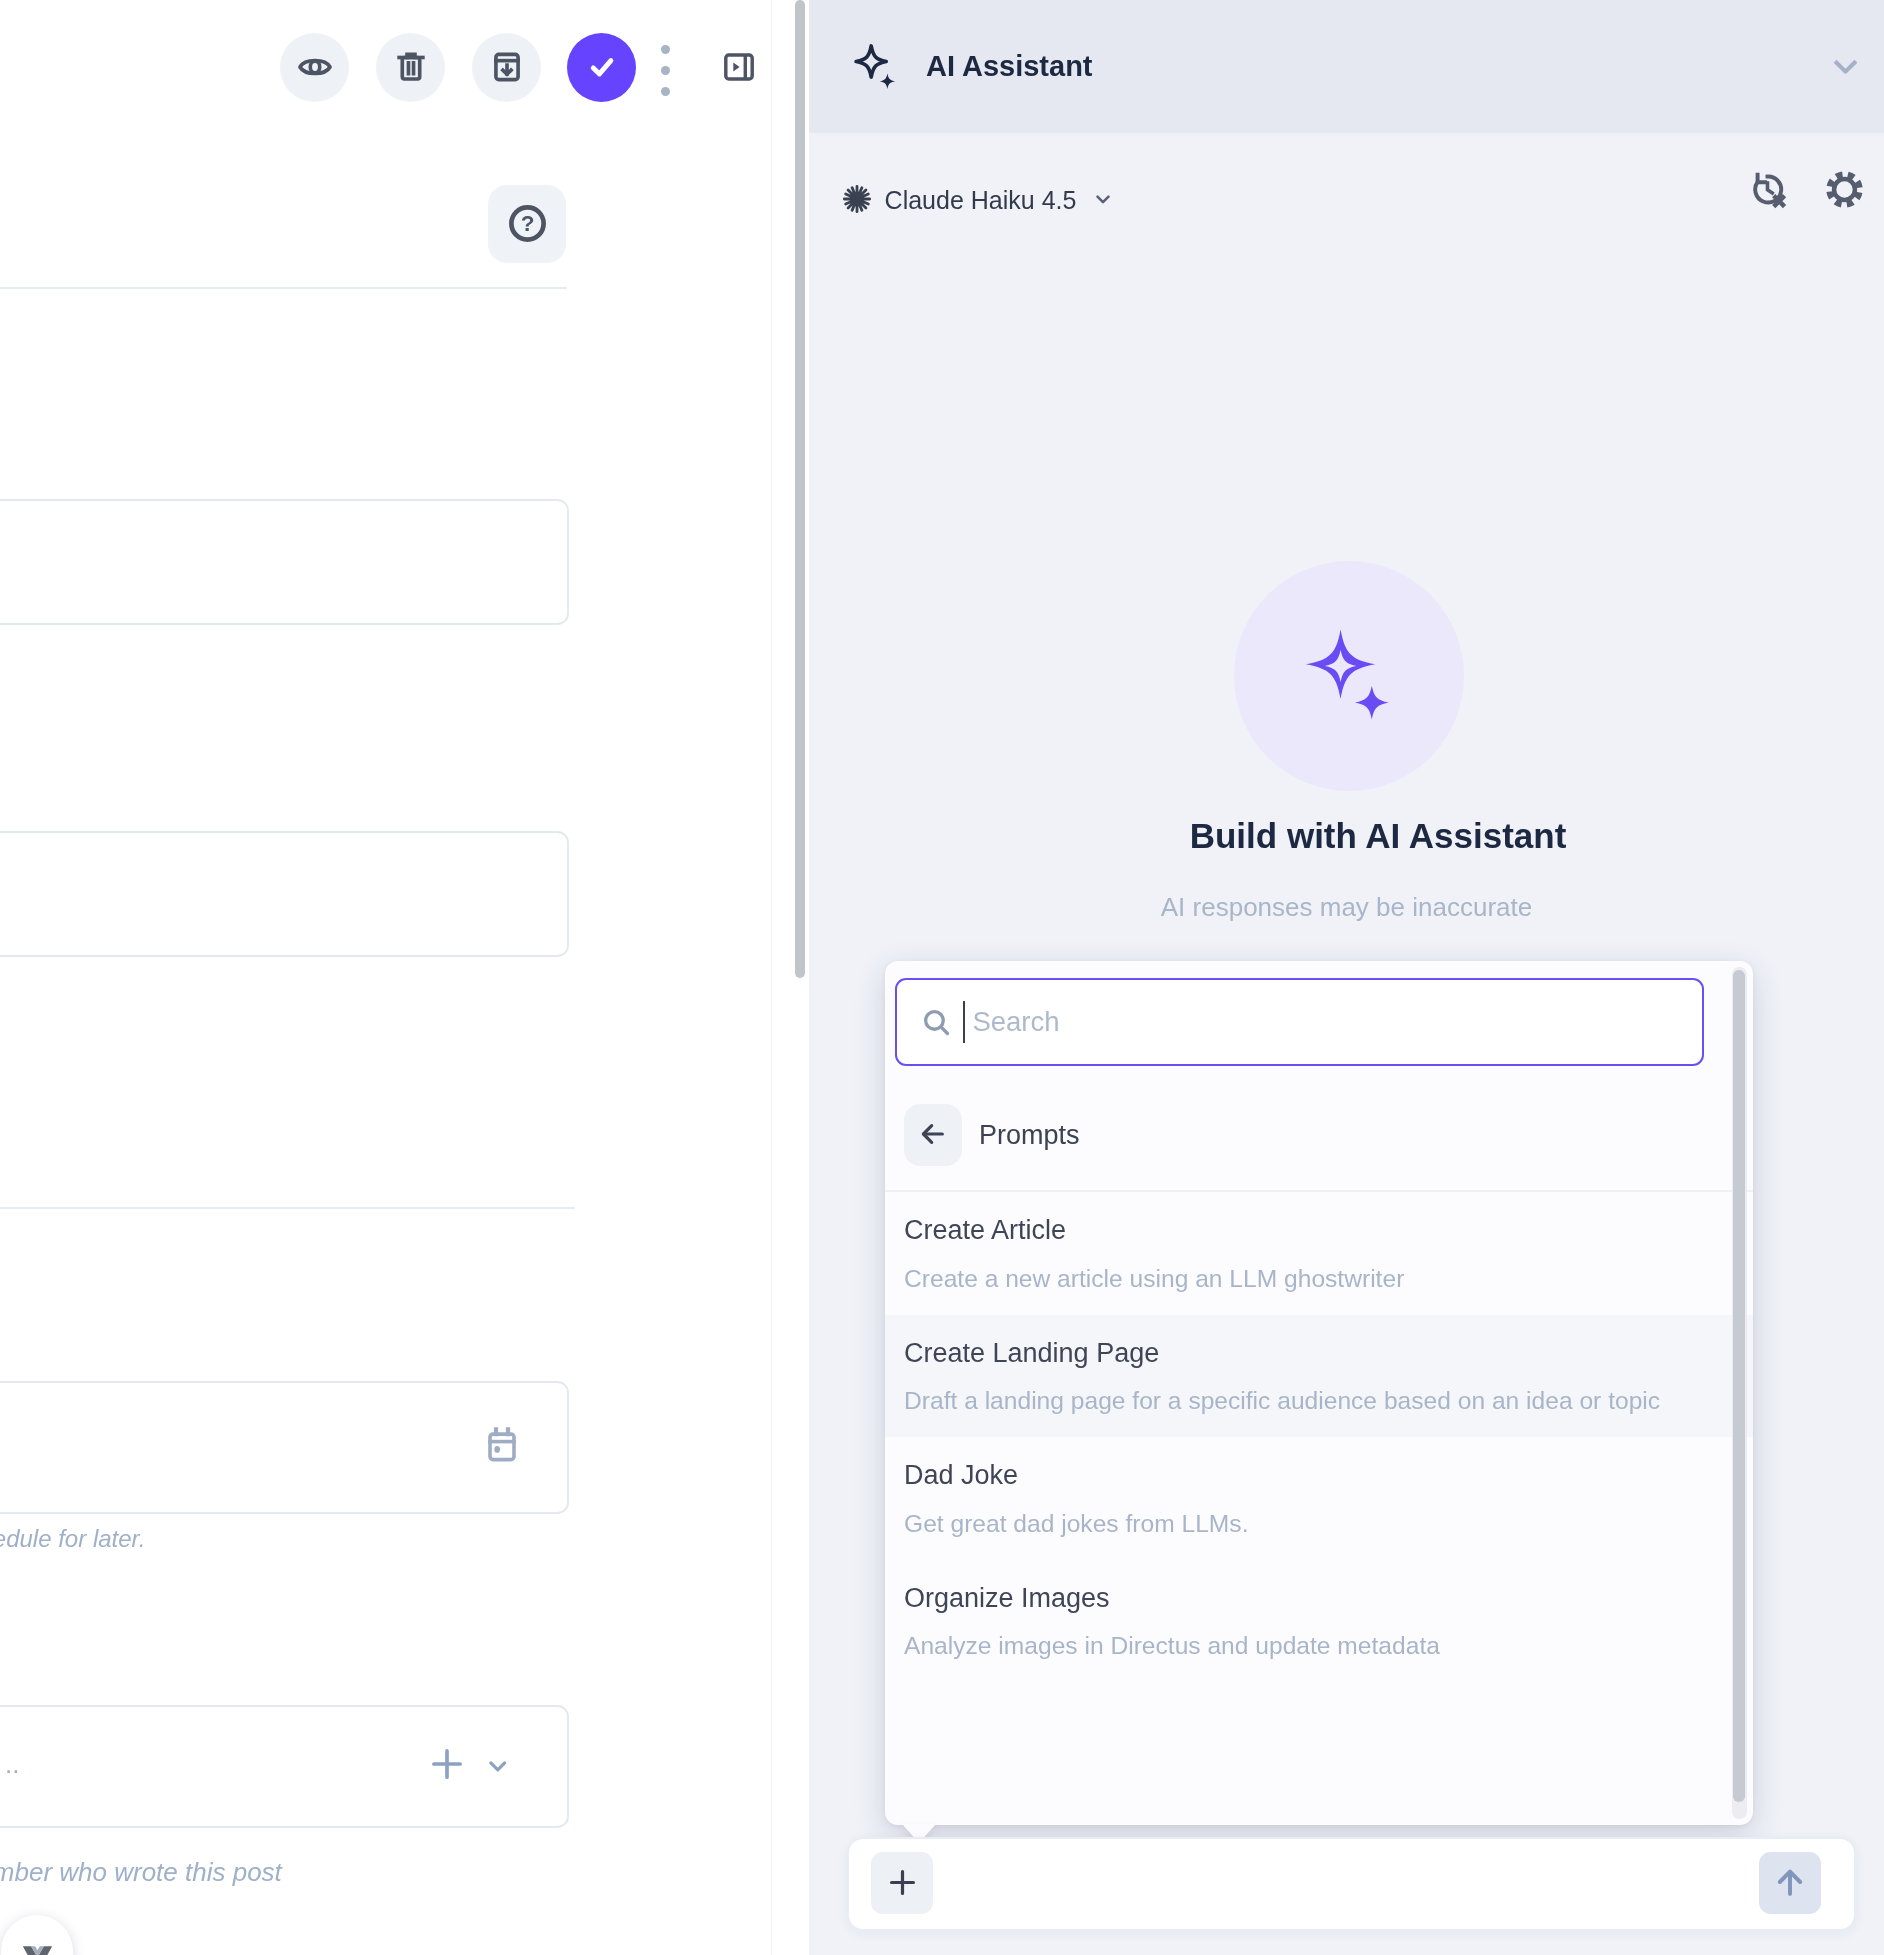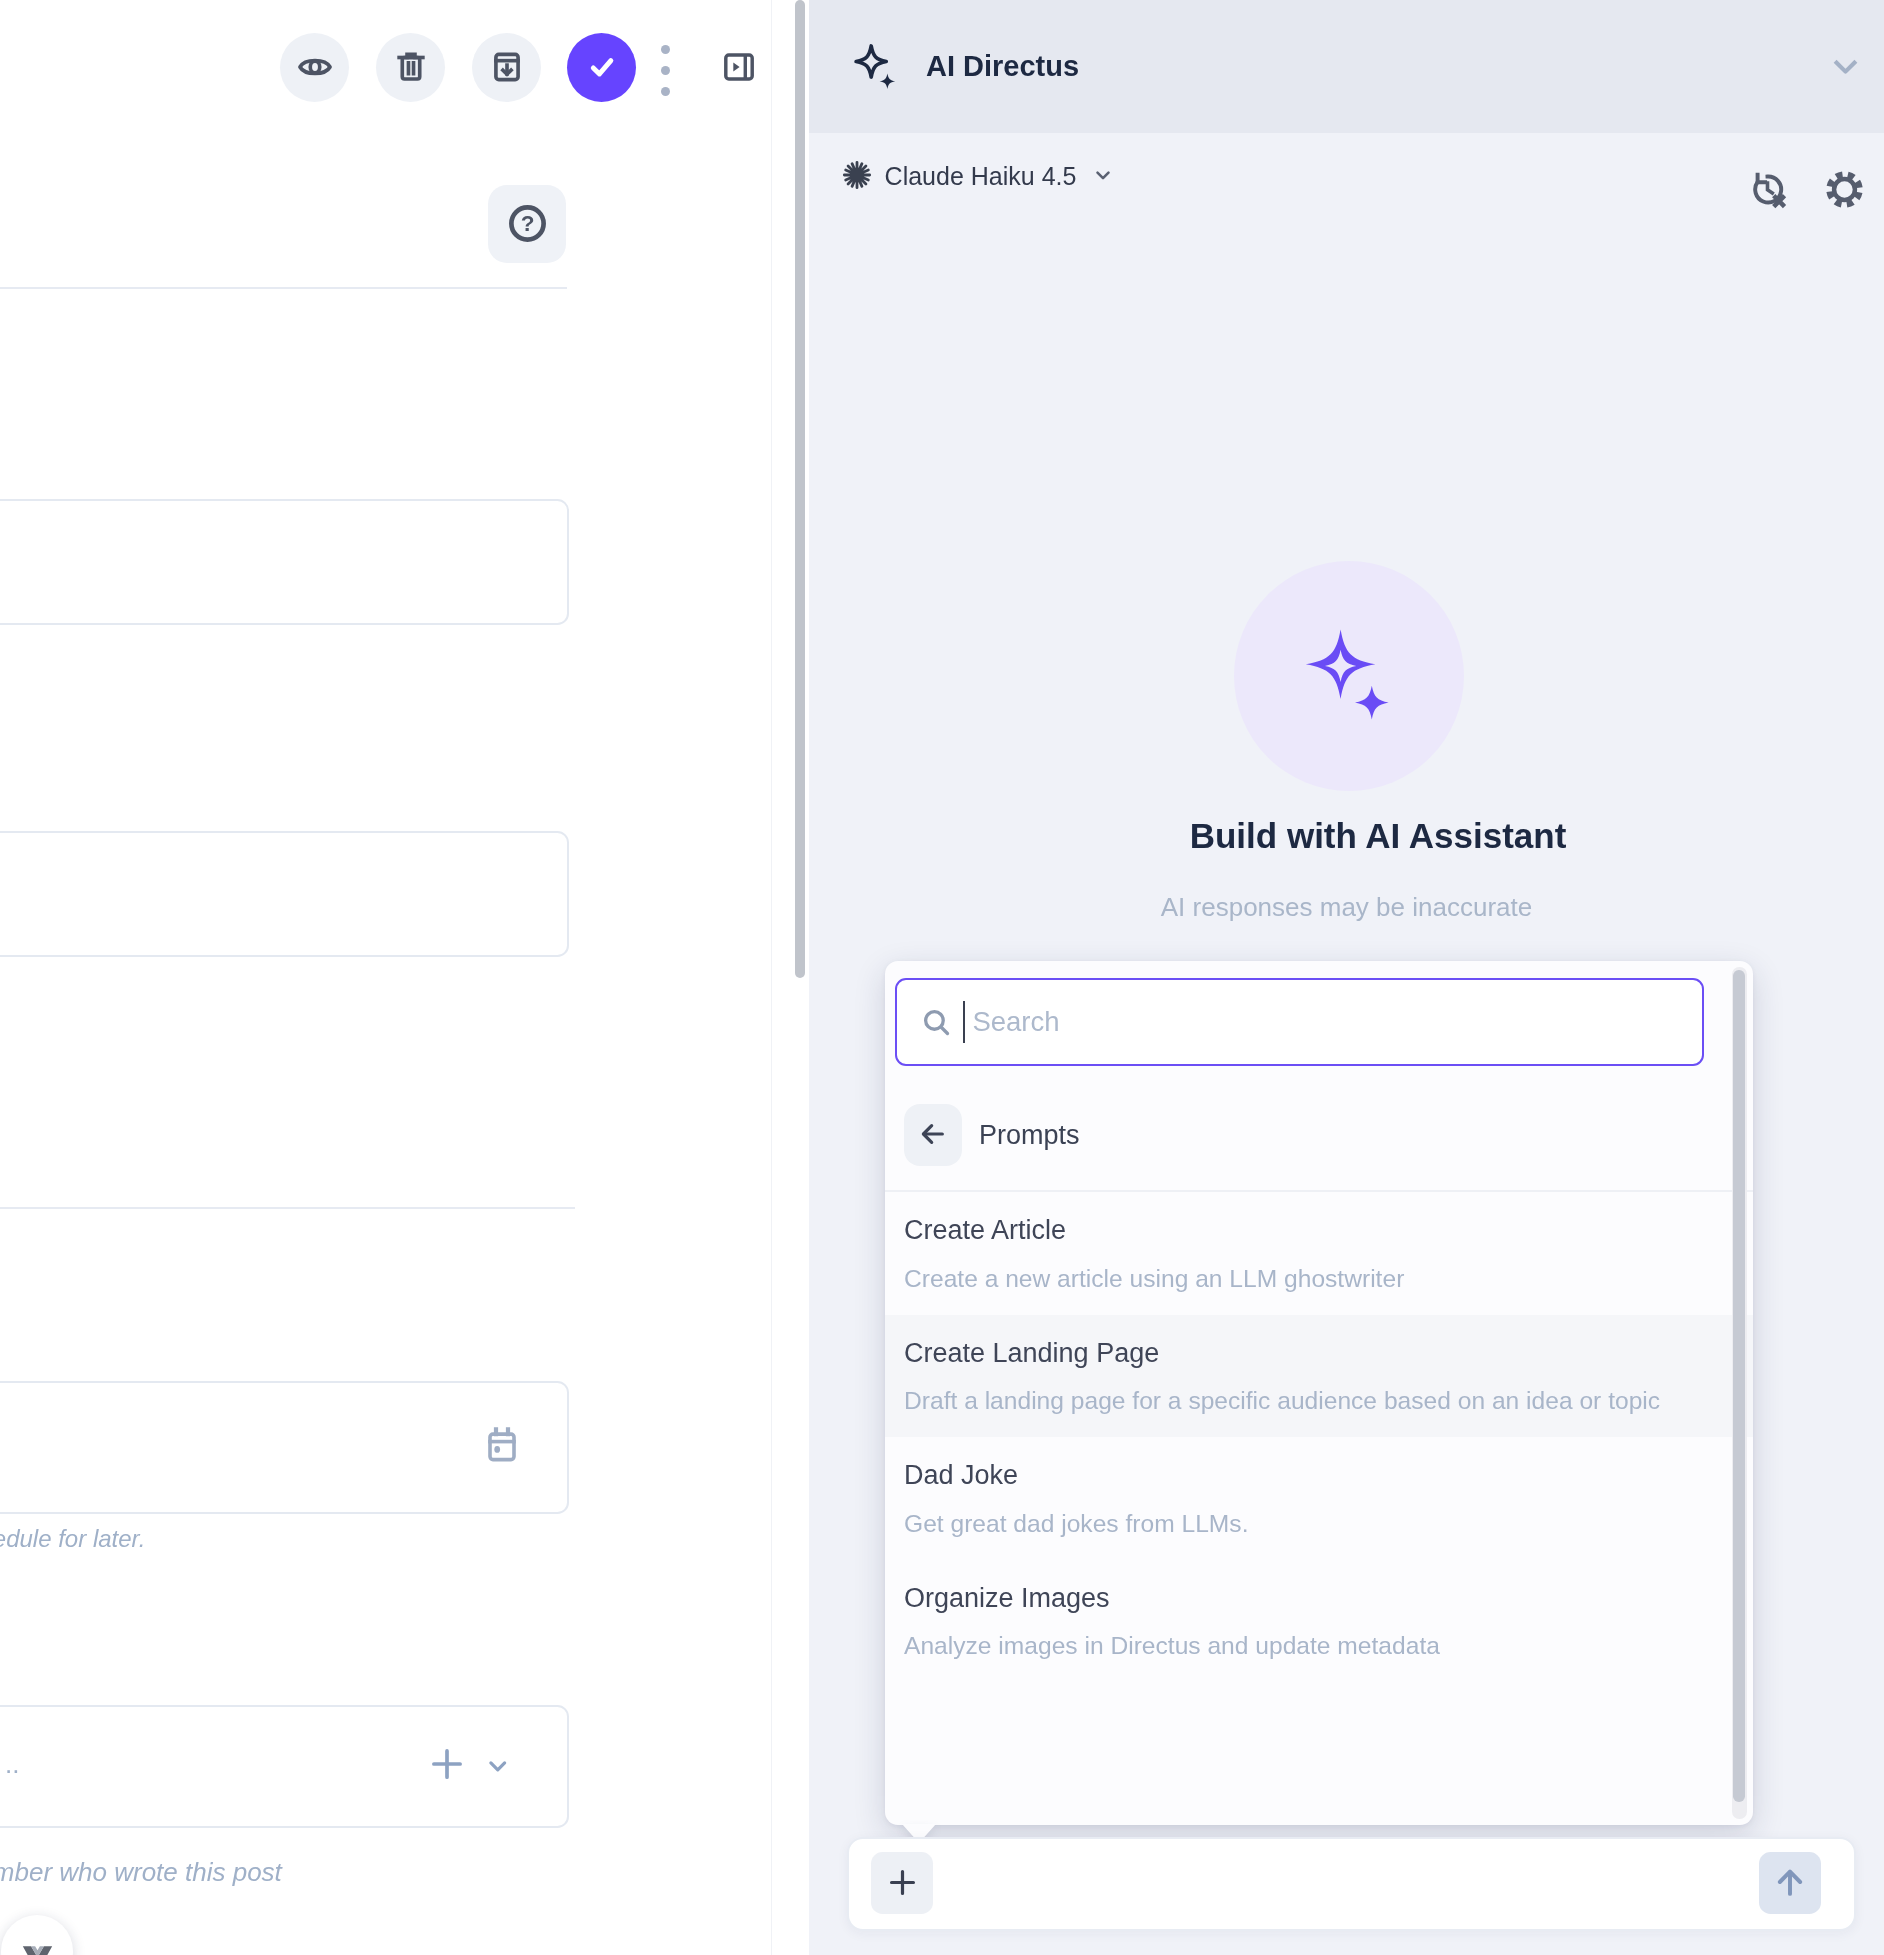--- a/index.html
+++ b/index.html
@@ -26,21 +26,21 @@
   .author-dots{color:#9fb0c8;font-size:26px;}
 
   .vue-badge{left:1.4px;top:1915px;width:72px;height:72px;border-radius:50%;background:#ffffff;
              box-shadow:0 2.9px 13px rgba(30,40,80,.18);display:flex;align-items:center;justify-content:center;}
 
   
   .ai-panel{left:809px;top:0;width:1075px;height:1955px;background:#f0f2f8;}
   .panel-header{left:0;top:0;width:1075px;height:133px;background:#e5e8f0;}
   .panel-title{left:117px;top:0;height:133px;display:flex;align-items:center;
                font-size:29px;font-weight:600;color:#1d2942;}
-  .model-row{left:32px;top:152px;height:48px;display:flex;align-items:center;gap:11.6px;}
+  .model-row{left:32px;top:176px;height:48px;display:flex;align-items:center;gap:11.6px;}
   .model-label{font-size:25px;font-weight:500;color:#333a4c;}
 
   .hero-circle{left:425px;top:561px;width:230px;height:230px;border-radius:50%;background:#ece8fb;
                display:flex;align-items:center;justify-content:center;}
   .hero-heading{left:0;top:816px;width:1138px;text-align:center;
                 font-size:35px;font-weight:700;color:#1d2942;}
   .hero-sub{left:0;top:892px;width:1075px;text-align:center;font-size:26px;color:#a9b6c9;}
 
   
   .popup{left:76px;top:961px;width:868px;height:864px;background:#fcfcfe;border-radius:13px;
@@ -188,21 +188,21 @@
 
   <div class="abs ai-panel">
 
     <div class="abs panel-header">
       <span class="abs" style="left:43px;top:42px;">
         <svg width="48" height="51" viewBox="0 0 40 42" fill="none">
           <path d="M16 3 C17.6 11.8 20 14.4 28.6 16 C20 17.6 17.6 20.2 16 29 C14.4 20.2 12 17.6 3.4 16 C12 14.4 14.4 11.8 16 3 Z" stroke="#1d2942" stroke-width="3" stroke-linejoin="round"></path>
           <path d="M29.5 26 C30.3 30.4 31.6 31.7 36 32.5 C31.6 33.3 30.3 34.6 29.5 39 C28.7 34.6 27.4 33.3 23 32.5 C27.4 31.7 28.7 30.4 29.5 26 Z" fill="#1d2942"></path>
         </svg>
       </span>
-      <div class="abs panel-title">AI Directus</div>
+      <div class="abs panel-title">AI Assistant</div>
       <span class="abs" style="left:1020px;top:51px;">
         <svg width="33" height="33" viewBox="0 0 24 24" fill="none" stroke="#a4b1c6" stroke-width="3" stroke-linecap="square" stroke-linejoin="round">
           <path d="M5.5 8.5 L12 15 L18.5 8.5"></path>
         </svg>
       </span>
     </div>
 
     <div class="abs model-row">
       <span>
         <svg width="32" height="32" viewBox="0 0 24 24" stroke="#3a4150" stroke-width="2.1" stroke-linecap="round">

